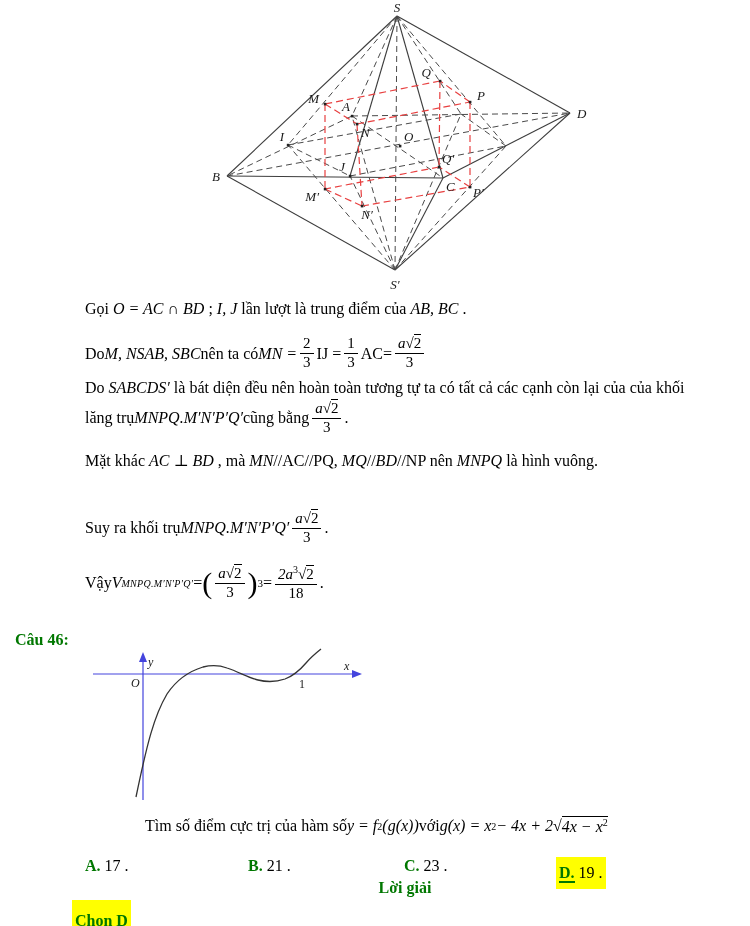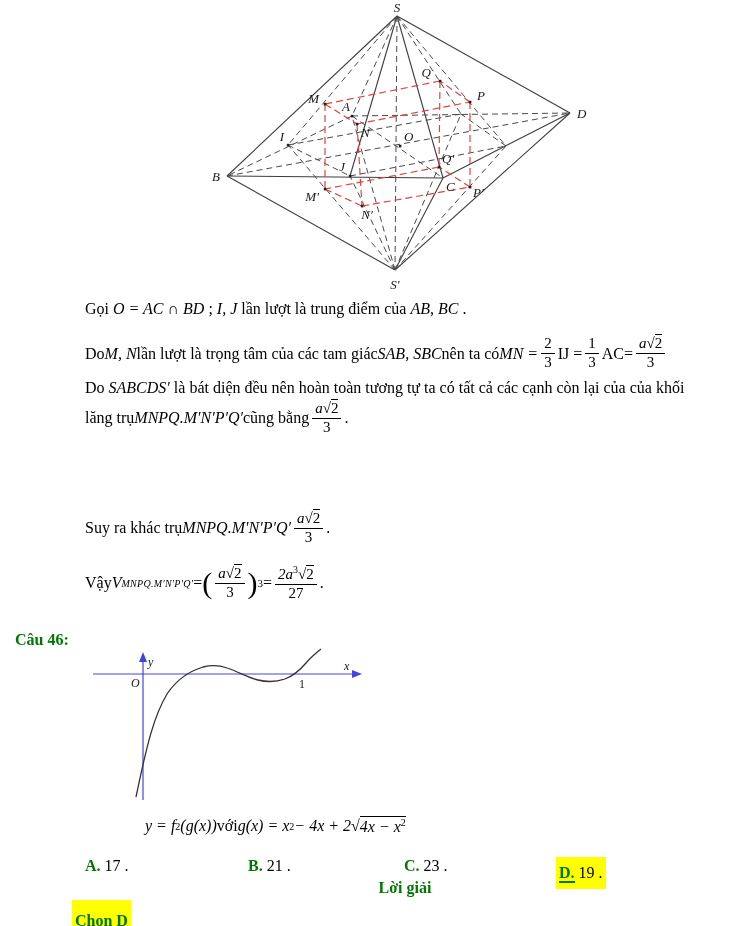--- a/index.html
+++ b/index.html
@@ -113,21 +113,20 @@
     </g>
   </svg>
 
   <div class="abs" style="left:85px;top:300px;">
     <span class="rm">Gọi </span><span class="mi">O = AC ∩ BD</span><span class="rm"> ; </span><span class="mi">I, J</span><span class="rm"> lần lượt là trung điểm của </span><span class="mi">AB, BC</span><span class="rm"> .</span>
   </div>
 
   <div class="abs fline" style="left:85px;top:331px;height:45px;">
     <span class="rm">Do </span>
       <span class="mi">M, N</span>
-      <span class="rm"> lần lượt là trọng tâm của các tam giác </span>
       <span class="mi">SAB, SBC</span>
       <span class="rm"> nên ta có </span>
       <span class="mi">MN =</span>
       <span class="frac">
         <span class="num">2</span>
         <span class="den">3</span>
       </span>
       <span class="rm">IJ =</span>
       <span class="frac">
         <span class="num">1</span>
@@ -148,24 +147,27 @@
     <span class="rm">lăng trụ </span>
       <span class="mi">MNPQ.M′N′P′Q′</span>
       <span class="rm"> cũng bằng </span>
       <span class="frac">
         <span class="num"><i>a√</i><span class="ol">2</span></span>
         <span class="den">3</span>
       </span>
       <span class="rm"> .</span>
   </div>
 
+  <div class="abs" style="left:85px;top:451px;">
+    <span class="rm">Mặt khác </span><span class="mi">AC ⊥ BD</span><span class="rm"> , mà </span><span class="mi">MN</span><span class="rm">//AC//PQ, </span><span class="mi">MQ</span><span class="rm">//</span><span class="mi">BD</span><span class="rm">//NP nên </span><span class="mi">MNPQ</span><span class="rm"> là hình vuông.</span>
+  </div>
 
 
   <div class="abs fline" style="left:85px;top:506px;height:44px;">
-    <span class="rm">Suy ra khác trụ </span>
+    <span class="rm">Suy ra khối trụ </span>
       <span class="mi">MNPQ.M′N′P′Q′</span>
       <span class="frac">
         <span class="num"><i>a√</i><span class="ol">2</span></span>
         <span class="den">3</span>
       </span>
       <span class="rm"> .</span>
   </div>
 
   <div class="abs fline" style="left:85px;top:558px;height:50px;">
     <span class="rm">Vậy </span>
@@ -175,21 +177,21 @@
       <span class="bigp">(</span>
       <span class="frac">
         <span class="num"><i>a√</i><span class="ol">2</span></span>
         <span class="den">3</span>
       </span>
       <span class="bigp">)</span>
       <sup class="bexp">3</sup>
       <span class="rm"> = </span>
       <span class="frac">
         <span class="num"><i>2a</i><sup>3</sup><i>√</i><span class="ol">2</span></span>
-        <span class="den">27</span>
+        <span class="den">18</span>
       </span>
       <span class="rm"> .</span>
   </div>
 
   <div class="abs green" style="left:15px;top:631px;">Câu 46:</div>
 
   <svg class="abs" style="left:0;top:646px;" width="750" height="162" viewBox="0 646 750 162">
     <g stroke="#4444dd" stroke-width="1.2">
       <line x1="93" y1="674" x2="354" y2="674"></line>
       <line x1="143" y1="800" x2="143" y2="660"></line>
@@ -199,20 +201,21 @@
       <polygon points="143,652 139,662 147,662"></polygon>
     </g>
     <path d="M136,797 C147,744 154,716 167,694 C177,679 190,671 203,667 C211,665 219,665 227,668 C239,672 247,677 258,680 C266,682 276,682 285,679 C293,676 300,670 306,663 C311,657 316,653 321,649" stroke="#333333" stroke-width="1.3" fill="none"></path>
     <text class="axlab" x="148" y="666">y</text>
     <text class="axlab" x="131" y="687">O</text>
     <text class="axlab" x="344" y="670">x</text>
     <text x="299" y="688" font-size="12" fill="#1a1a1a">1</text>
   </svg>
 
   <div class="abs fline" style="left:145px;top:812px;height:28px;">
+    <span class="rm">Tìm số điểm cực trị của hàm số </span>
       <span class="mi">y = f</span>
       <sup>2</sup>
       <span class="mi">(g(x))</span>
       <span class="rm"> với </span>
       <span class="mi">g(x) = x</span>
       <sup>2</sup>
       <span class="mi"> − 4x + 2</span>
       <span class="mi">√</span>
       <span class="ol"><span class="mi">4x − x</span><sup>2</sup></span>
   </div>

